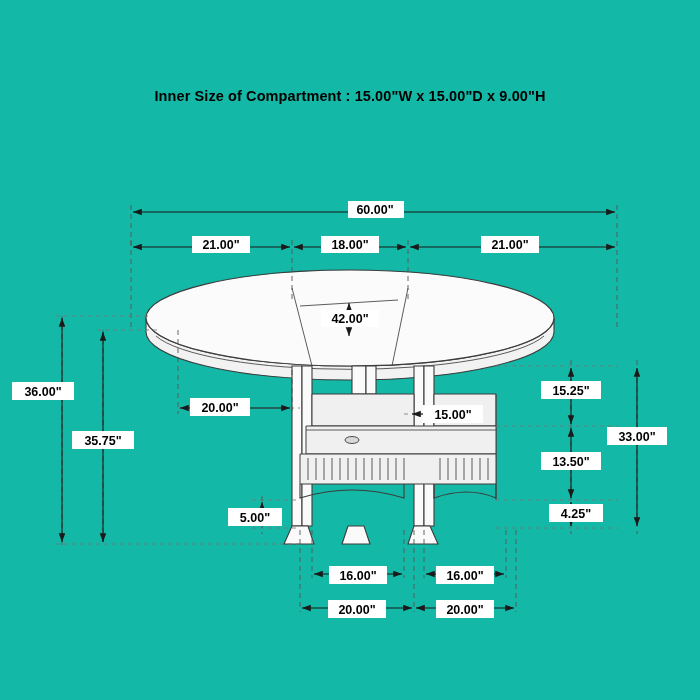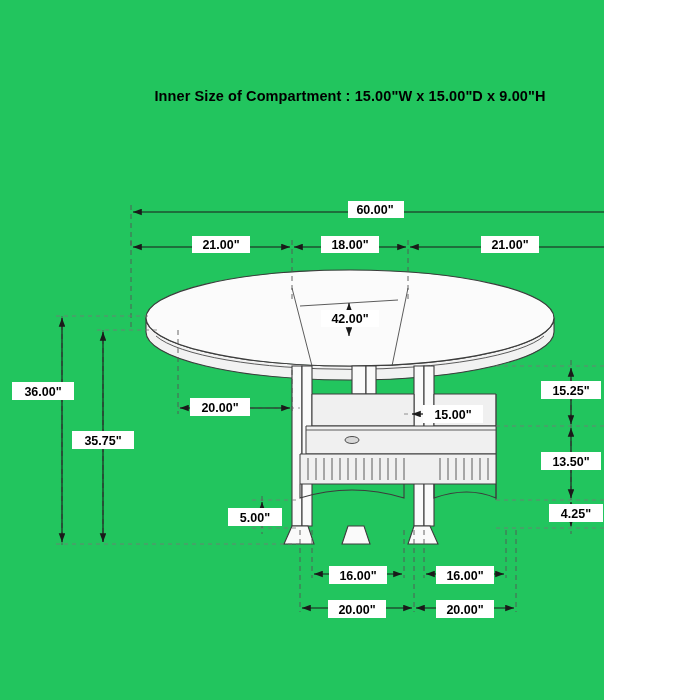--- a/index.html
+++ b/index.html
@@ -2,23 +2,23 @@
 <html><head>
 <meta charset="utf-8">
 <style>
   html, body {
     margin: 0;
     padding: 0;
     background: #ffffff;
   }
   #page {
     position: relative;
-    width: 604px;
+    width: 700px;
     height: 700px;
-    background: #22c55e;
+    background: #14b8a6;
     font-family: "Liberation Sans", sans-serif;
     overflow: hidden;
   }
   #title {
     position: absolute;
     top: 88px;
     left: 0;
     width: 700px;
     text-align: center;
     font-size: 14.5px;

